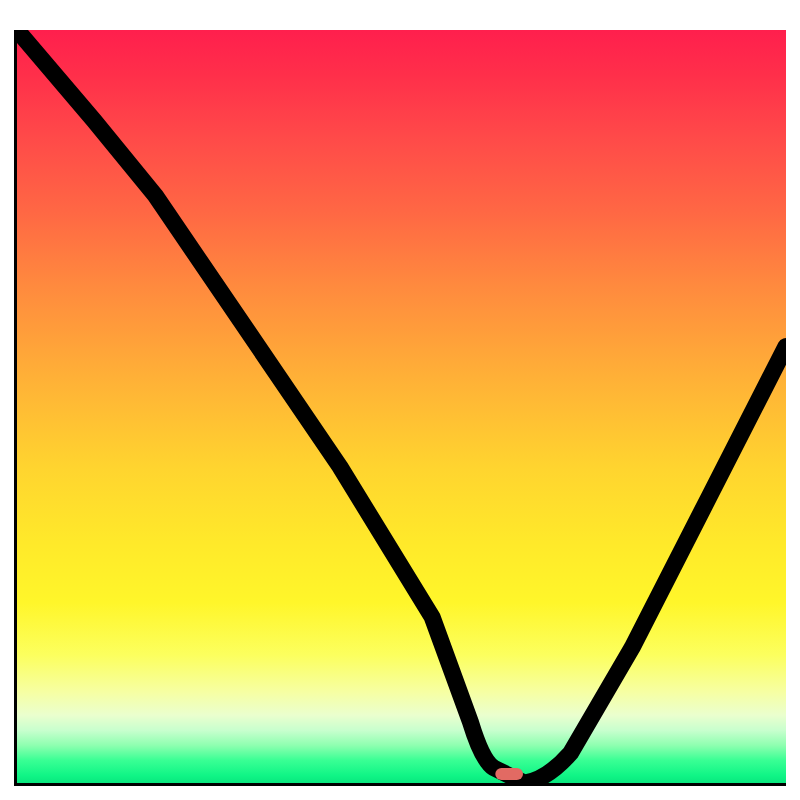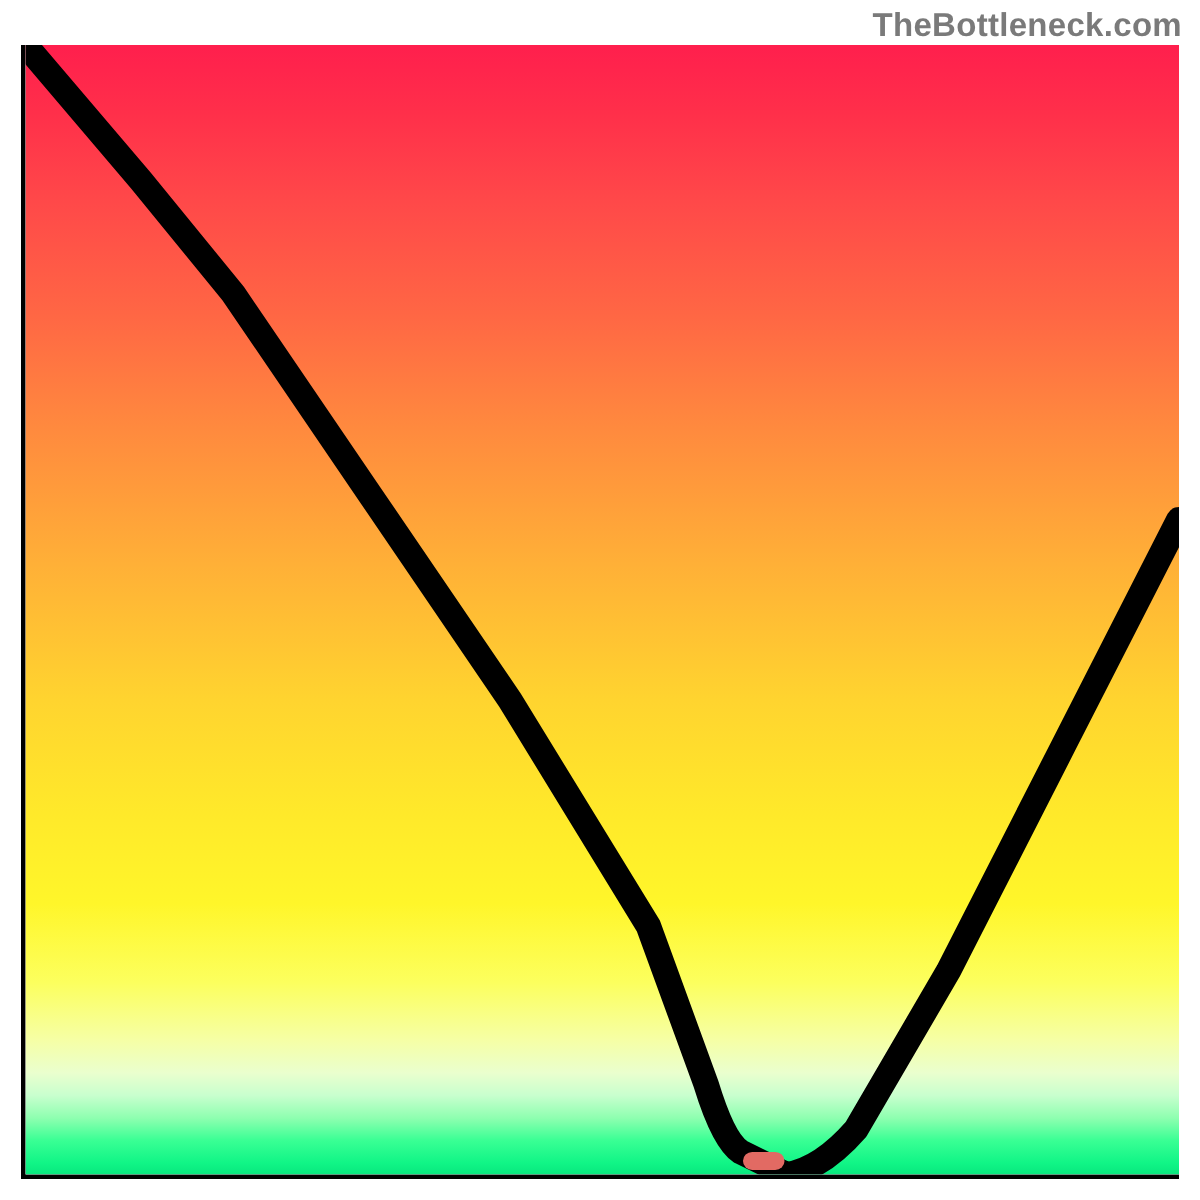--- a/index.html
+++ b/index.html
@@ -78,21 +78,20 @@
   }
   .marker {
     fill: #e26a63;
     stroke: none;
   }
 </style>
 </head>
 <body>
 
 <div class="chart-wrap">
-  <div class="watermark">TheBottleneck.com</div>
 
   <div class="plot">
     <div class="gradient"></div>
 
     <svg class="curve" viewBox="0 0 100 100" preserveAspectRatio="none">
       <path class="curve-path" d="M 0 0
                L 10 12
                L 18 22
                L 30 40
                L 42 58

